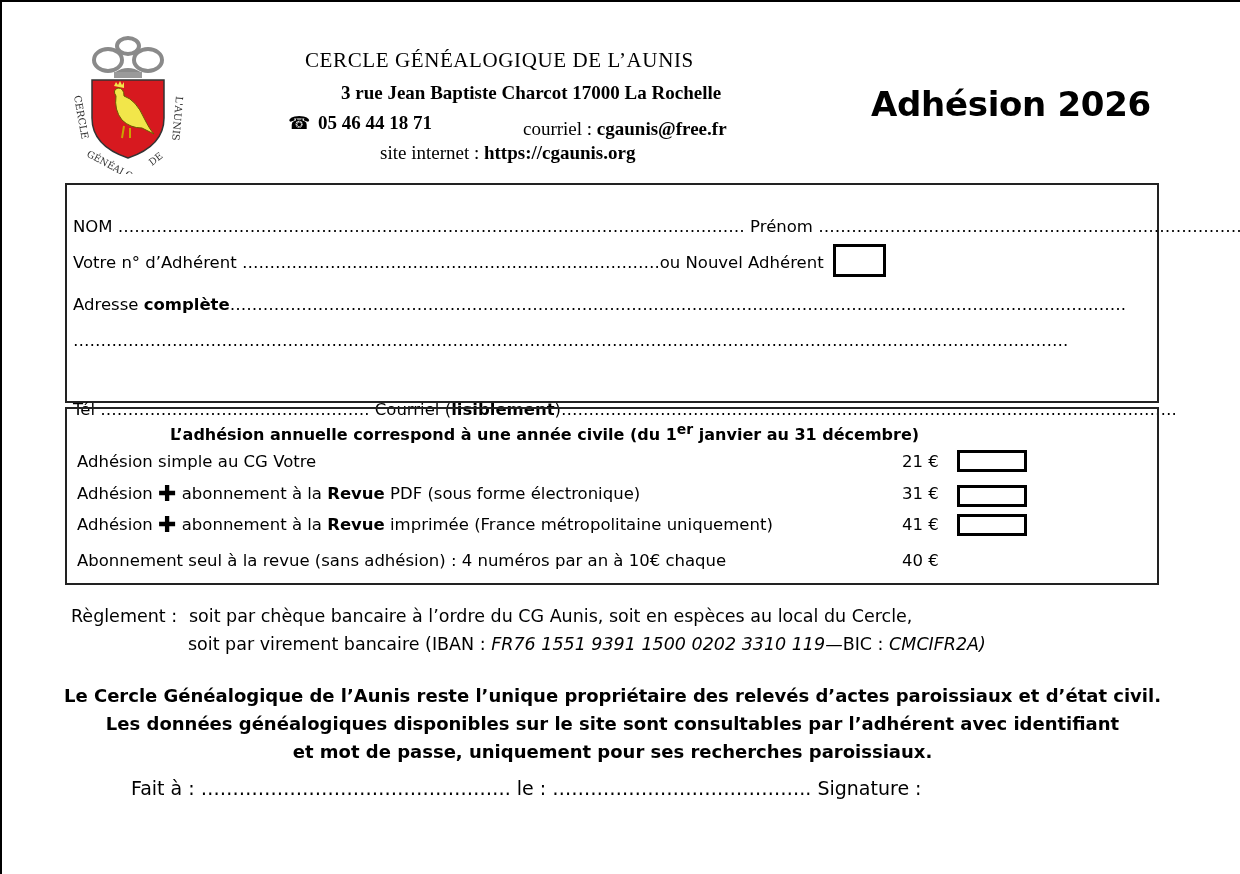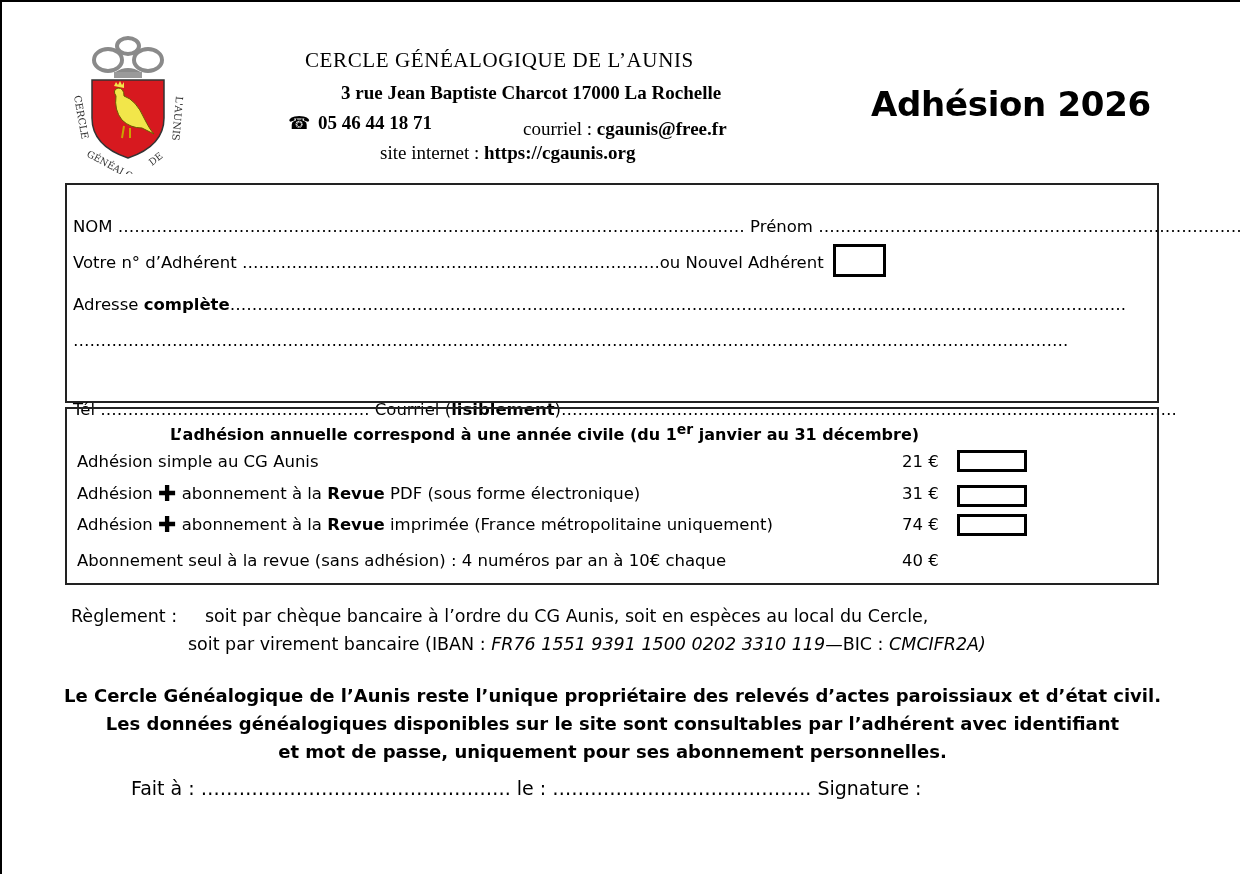--- a/index.html
+++ b/index.html
@@ -118,47 +118,47 @@
   <span>Tél  </span><span class="dots">…………………………………………. </span><span>Courriel (</span><b>lisiblement</b><span>)</span><span class="dots">………………………………………………………………………………………………….</span>
 </div>
 
 <div class="box box-fees"></div>
 
 <div class="abs sans fee-heading">
   <span>L’adhésion annuelle correspond à une année civile (du 1</span><sup>er</sup><span> janvier au 31 décembre)</span>
 </div>
 
 <div class="abs sans fee-label" style="top:452px;">
-  <span>Adhésion simple au CG Aunis</span>
+  <span>Adhésion simple au CG Votre</span>
 </div>
 <div class="abs sans fee-price" style="top:452px;">21 €</div>
 <div class="checkbox fee-cb" style="top:450px;"></div>
 
 <div class="abs sans fee-label" style="top:484px;">
   <span>Adhésion </span><span class="plus">✚</span><span> abonnement à la </span><b>Revue</b><span> PDF (sous forme électronique)</span>
 </div>
 <div class="abs sans fee-price" style="top:484px;">31 €</div>
 <div class="checkbox fee-cb" style="top:485px;"></div>
 
 <div class="abs sans fee-label" style="top:515px;">
   <span>Adhésion </span><span class="plus">✚</span><span> abonnement à la </span><b>Revue</b><span> imprimée (France métropolitaine uniquement)</span>
 </div>
-<div class="abs sans fee-price" style="top:515px;">74 €</div>
+<div class="abs sans fee-price" style="top:515px;">41 €</div>
 <div class="checkbox fee-cb" style="top:514px;"></div>
 
 <div class="abs sans fee-label" style="top:551px;">
   <span>Abonnement seul à la revue (sans adhésion) : 4 numéros par an à 10€ chaque</span>
 </div>
 <div class="abs sans fee-price" style="top:551px;">40 €</div>
 
 <div class="abs sans payment" style="left:71px; top:606px;">Règlement : </div>
-<div class="abs sans payment" style="left:205px; top:606px;">soit par chèque bancaire à l’ordre du CG Aunis, soit en espèces au local du Cercle,</div>
+<div class="abs sans payment" style="left:189px; top:606px;">soit par chèque bancaire à l’ordre du CG Aunis, soit en espèces au local du Cercle,</div>
 <div class="abs sans payment" style="left:188px; top:634px;">
   <span>soit par virement bancaire (IBAN : </span><i>FR76 1551 9391 1500 0202 3310 119</i><span>—BIC : </span><i>CMCIFR2A)</i>
 </div>
 
 <div class="abs sans notice" style="top:685px;">Le Cercle Généalogique de l’Aunis reste l’unique propriétaire des relevés d’actes paroissiaux et d’état civil.</div>
 <div class="abs sans notice" style="top:713px;">Les données généalogiques disponibles sur le site sont consultables par l’adhérent avec identifiant</div>
-<div class="abs sans notice" style="top:741px;">et mot de passe, uniquement pour ses abonnement personnelles.</div>
+<div class="abs sans notice" style="top:741px;">et mot de passe, uniquement pour ses recherches paroissiaux.</div>
 
 <div class="abs sans sign-line">
   <span>Fait à : </span><span>…………………………………………. </span><span>le : </span><span>………………………………….. </span><span>Signature :</span>
 </div>
 
 </body></html>

